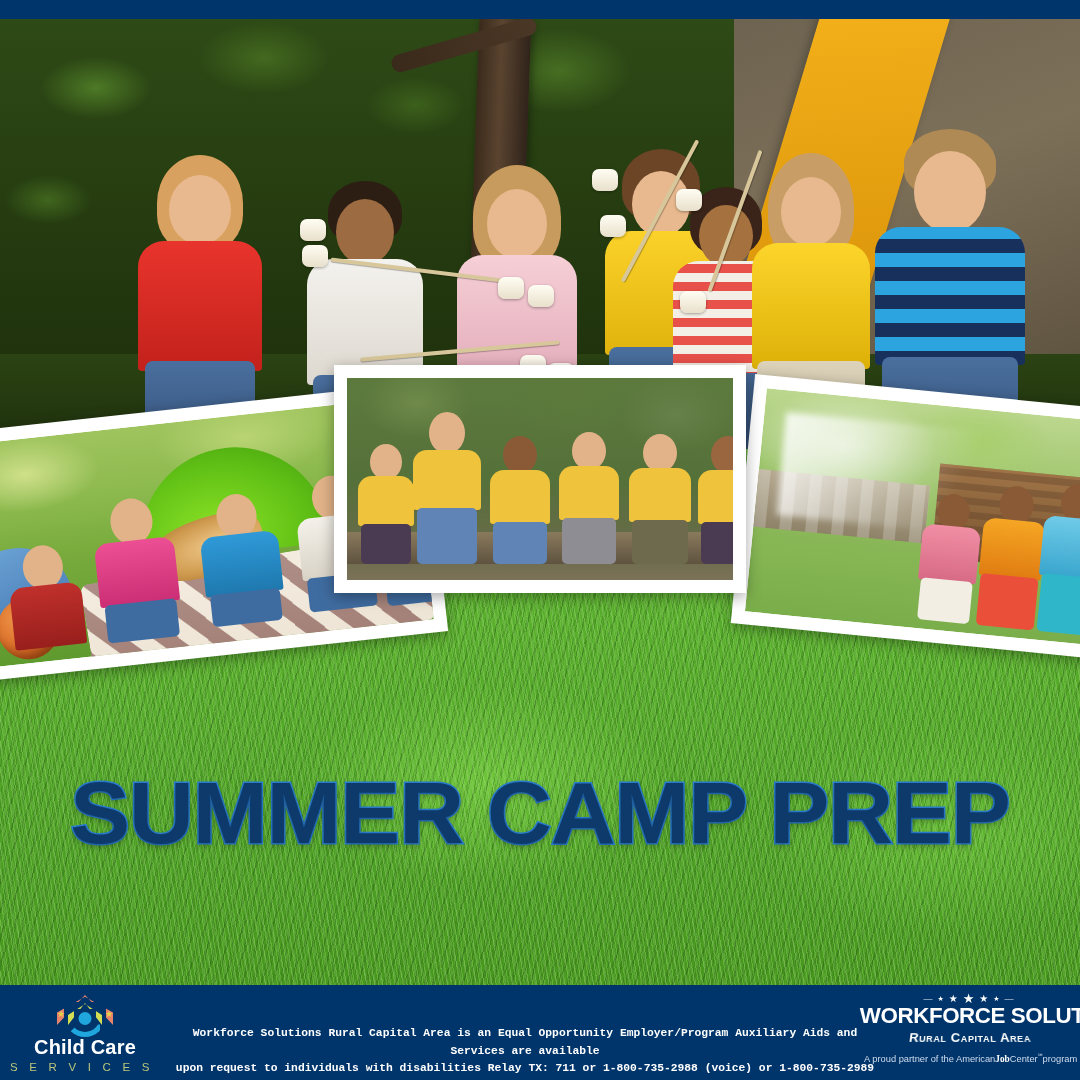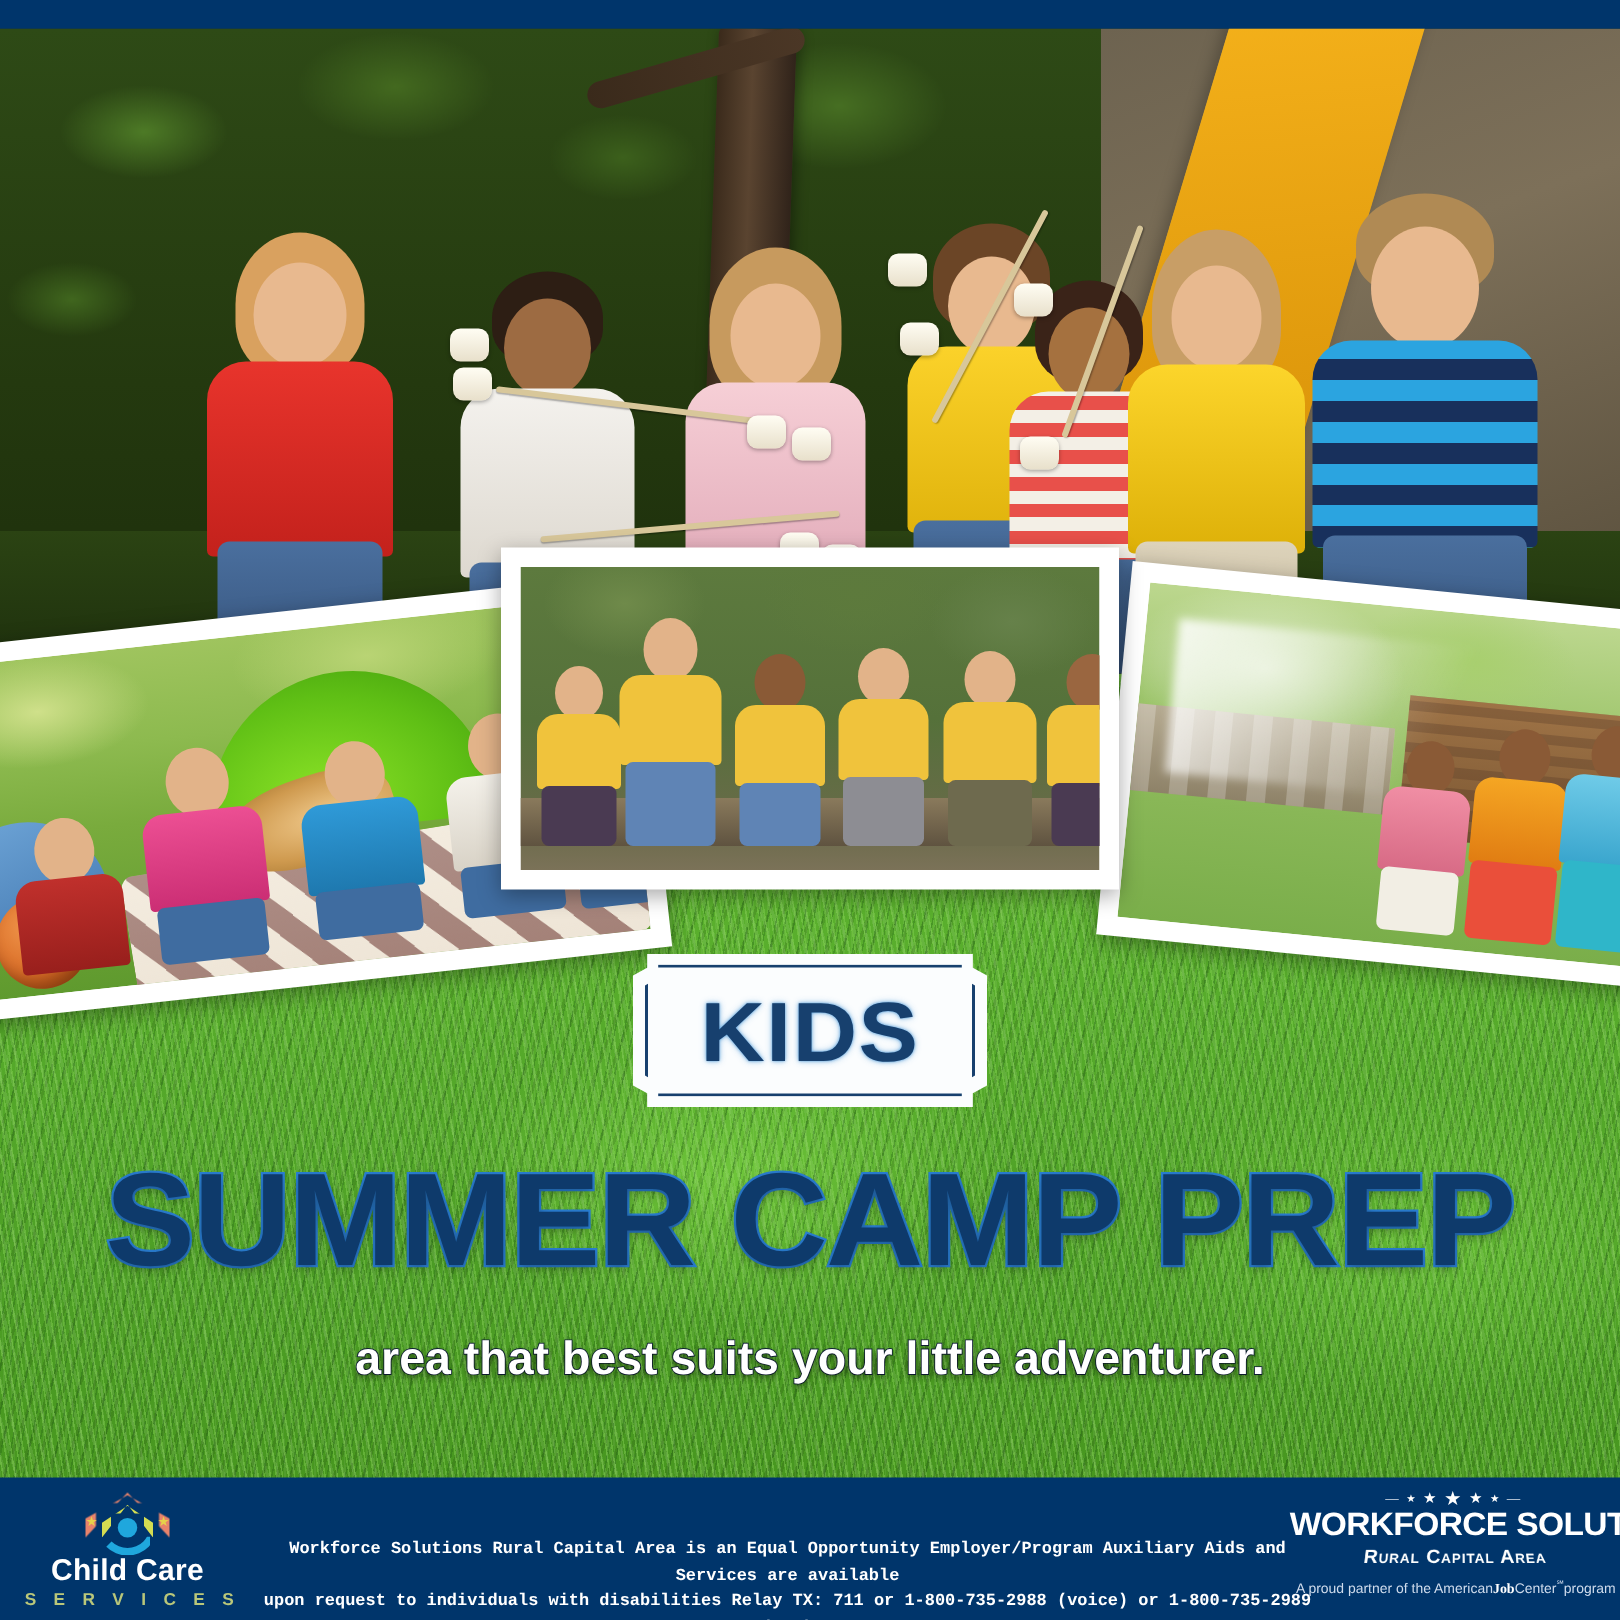--- a/index.html
+++ b/index.html
@@ -300,21 +300,21 @@
     border-left-color:transparent; border-right-color:transparent;
     border-radius:0 0 26px 26px;
   }
   .ccs .star { position:absolute; top:16px; color:#e6d24a; font-size:9px; }
   .ccs .star.l { left:4px; } .ccs .star.r { right:4px; }
   .ccs .t1 {
     text-align:center; color:#ffffff; font-size:20px; font-weight:700;
     letter-spacing:.2px; line-height:1;
   }
   .ccs .t2 {
-    text-align:right; color:#b9c77a; font-size:11.5px; font-weight:700;
+    text-align:left; color:#b9c77a; font-size:11.5px; font-weight:400;
     letter-spacing:4.2px; margin-top:4px;
   }
 
   
   .disclaimer {
     position:absolute; left:175px; top:40px; width:700px;
     text-align:center; color:#ffffff;
     font-size:11.3px; font-weight:700; line-height:1.55;
     font-family:Liberation Mono, monospace;
   }
@@ -525,31 +525,24 @@
             <div class="h" style="top:0; width:34px; height:38px;"></div>
             <div class="t" style="top:34px; width:64px; height:60px; background:linear-gradient(180deg,#6fcbe8,#39a5cd);"></div>
             <div class="l" style="top:92px; width:58px; height:58px; background:#2fb6c9;"></div>
           </div>
 
         </div>
       </div>
     </div>
   </div>
 
-  <div class="plaque-wrap">
-    <div class="plaque">
-      <div class="inner"></div>
-      <div class="kids-text">KIDS</div>
-    </div>
-  </div>
 
   <div class="headline">SUMMER CAMP PREP</div>
 
   <div class="subtext">
-    <div>area  that best suits your little adventurer.</div>
   </div>
 
   <div class="footer">
 
     <div class="ccs">
       <div class="mark">
         <div class="chev-out"></div>
         <div class="chev-in"></div>
         <div class="star l">★</div>
         <div class="star r">★</div>

